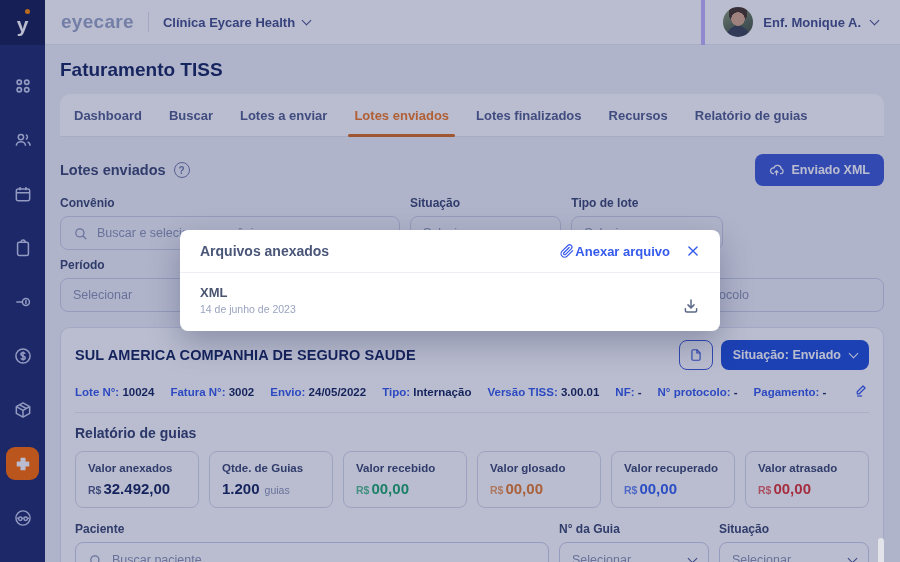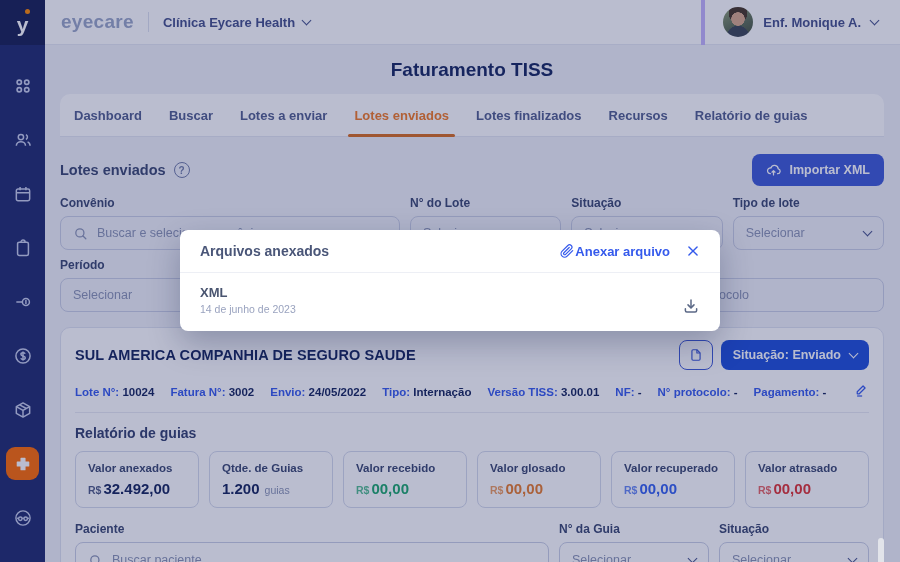--- a/index.html
+++ b/index.html
@@ -28,21 +28,21 @@
     background:
       radial-gradient(circle at 50% 40%, #D8A98A 0 6.5px, rgba(216,169,138,0) 7px),
       radial-gradient(circle at 50% 22%, #463625 0 9px, rgba(70,54,37,0) 9.5px),
       radial-gradient(circle at 50% 100%, #3C4653 0 11px, rgba(60,70,83,0) 11.5px),
       linear-gradient(155deg, #93A478 0%, #5D6E55 55%, #424F3C 100%);
   }
   .chev { width:7px; height:7px; border-right:1.7px solid currentColor; border-bottom:1.7px solid currentColor; transform:rotate(45deg); margin-top:-4px; flex:none; }
 
   
   .content { padding:14px 16px 0 15px; }
-  .page-title { font-size:19px; font-weight:800; color:#15265F;text-align:center; }
+  .page-title { font-size:19px; font-weight:800; color:#15265F; }
   .tabs { margin-top:13px; background:#FFFFFF; border-radius:10px 10px 0 0; border-bottom:1px solid #E4E7F1; height:43px; display:flex; align-items:center; gap:27px; padding:0 14px; }
   .tab { position:relative; height:43px; display:flex; align-items:center; font-size:13px; font-weight:bold; color:#515E8E; cursor:pointer; white-space:nowrap; }
   .tab.active { color:#F27A24; }
   .tab.active::after { content:""; position:absolute; left:-6px; right:-6px; bottom:0; height:3px; background:#D96C1E; border-radius:2px; }
 
   .section-row { margin-top:17px; display:flex; align-items:center; }
   .section-title { font-size:14.5px; font-weight:bold; color:#3A4770; display:flex; align-items:center; gap:8px; }
   .help { width:16px; height:16px; border-radius:50%; border:1.5px solid #6F7BA6; color:#6F7BA6; font-size:10px; font-weight:bold; display:flex; align-items:center; justify-content:center; cursor:pointer; }
   .hdr-btns { margin-left:auto; display:flex; gap:10px; }
   .btn { display:flex; align-items:center; gap:8px; height:32px; padding:0 14px; border-radius:8px; font-size:12.5px; font-weight:bold; cursor:pointer; }
@@ -221,41 +221,34 @@
         <div class="section-title">
           <span>Lotes enviados</span>
           <span class="help">?</span>
         </div>
         <div class="hdr-btns">
           <div class="btn btn-primary">
             <svg viewBox="0 0 24 24" fill="none" stroke="currentColor" stroke-width="2" stroke-linecap="round" stroke-linejoin="round">
                 <path d="M7 17a4.5 4.5 0 1 1 .9-8.9A6 6 0 0 1 19.6 9.5 3.8 3.8 0 0 1 18.5 17"></path>
                 <path d="M12 12.5V19M9.5 14.7 12 12.3l2.5 2.4"></path>
               </svg>
-            <span>Importar XML</span>
+            <span>Enviado XML</span>
           </div>
         </div>
       </div>
 
       <div class="filters1">
         <div>
           <div class="f-label">Convênio</div>
           <div class="field">
             <svg viewBox="0 0 24 24" fill="none" stroke="#8A94B4" stroke-width="2" stroke-linecap="round">
                 <circle cx="11" cy="11" r="6.5"></circle>
                 <line x1="16" y1="16" x2="20.5" y2="20.5"></line>
               </svg>
             <input placeholder="Buscar e selecionar convênio" style="">
-          </div>
-        </div>
-        <div>
-          <div class="f-label">N° do Lote</div>
-          <div class="field">
-            <span>Selecionar</span>
-            <span class="chev"></span>
           </div>
         </div>
         <div>
           <div class="f-label">Situação</div>
           <div class="field">
             <span>Selecionar</span>
             <span class="chev"></span>
           </div>
         </div>
         <div>

